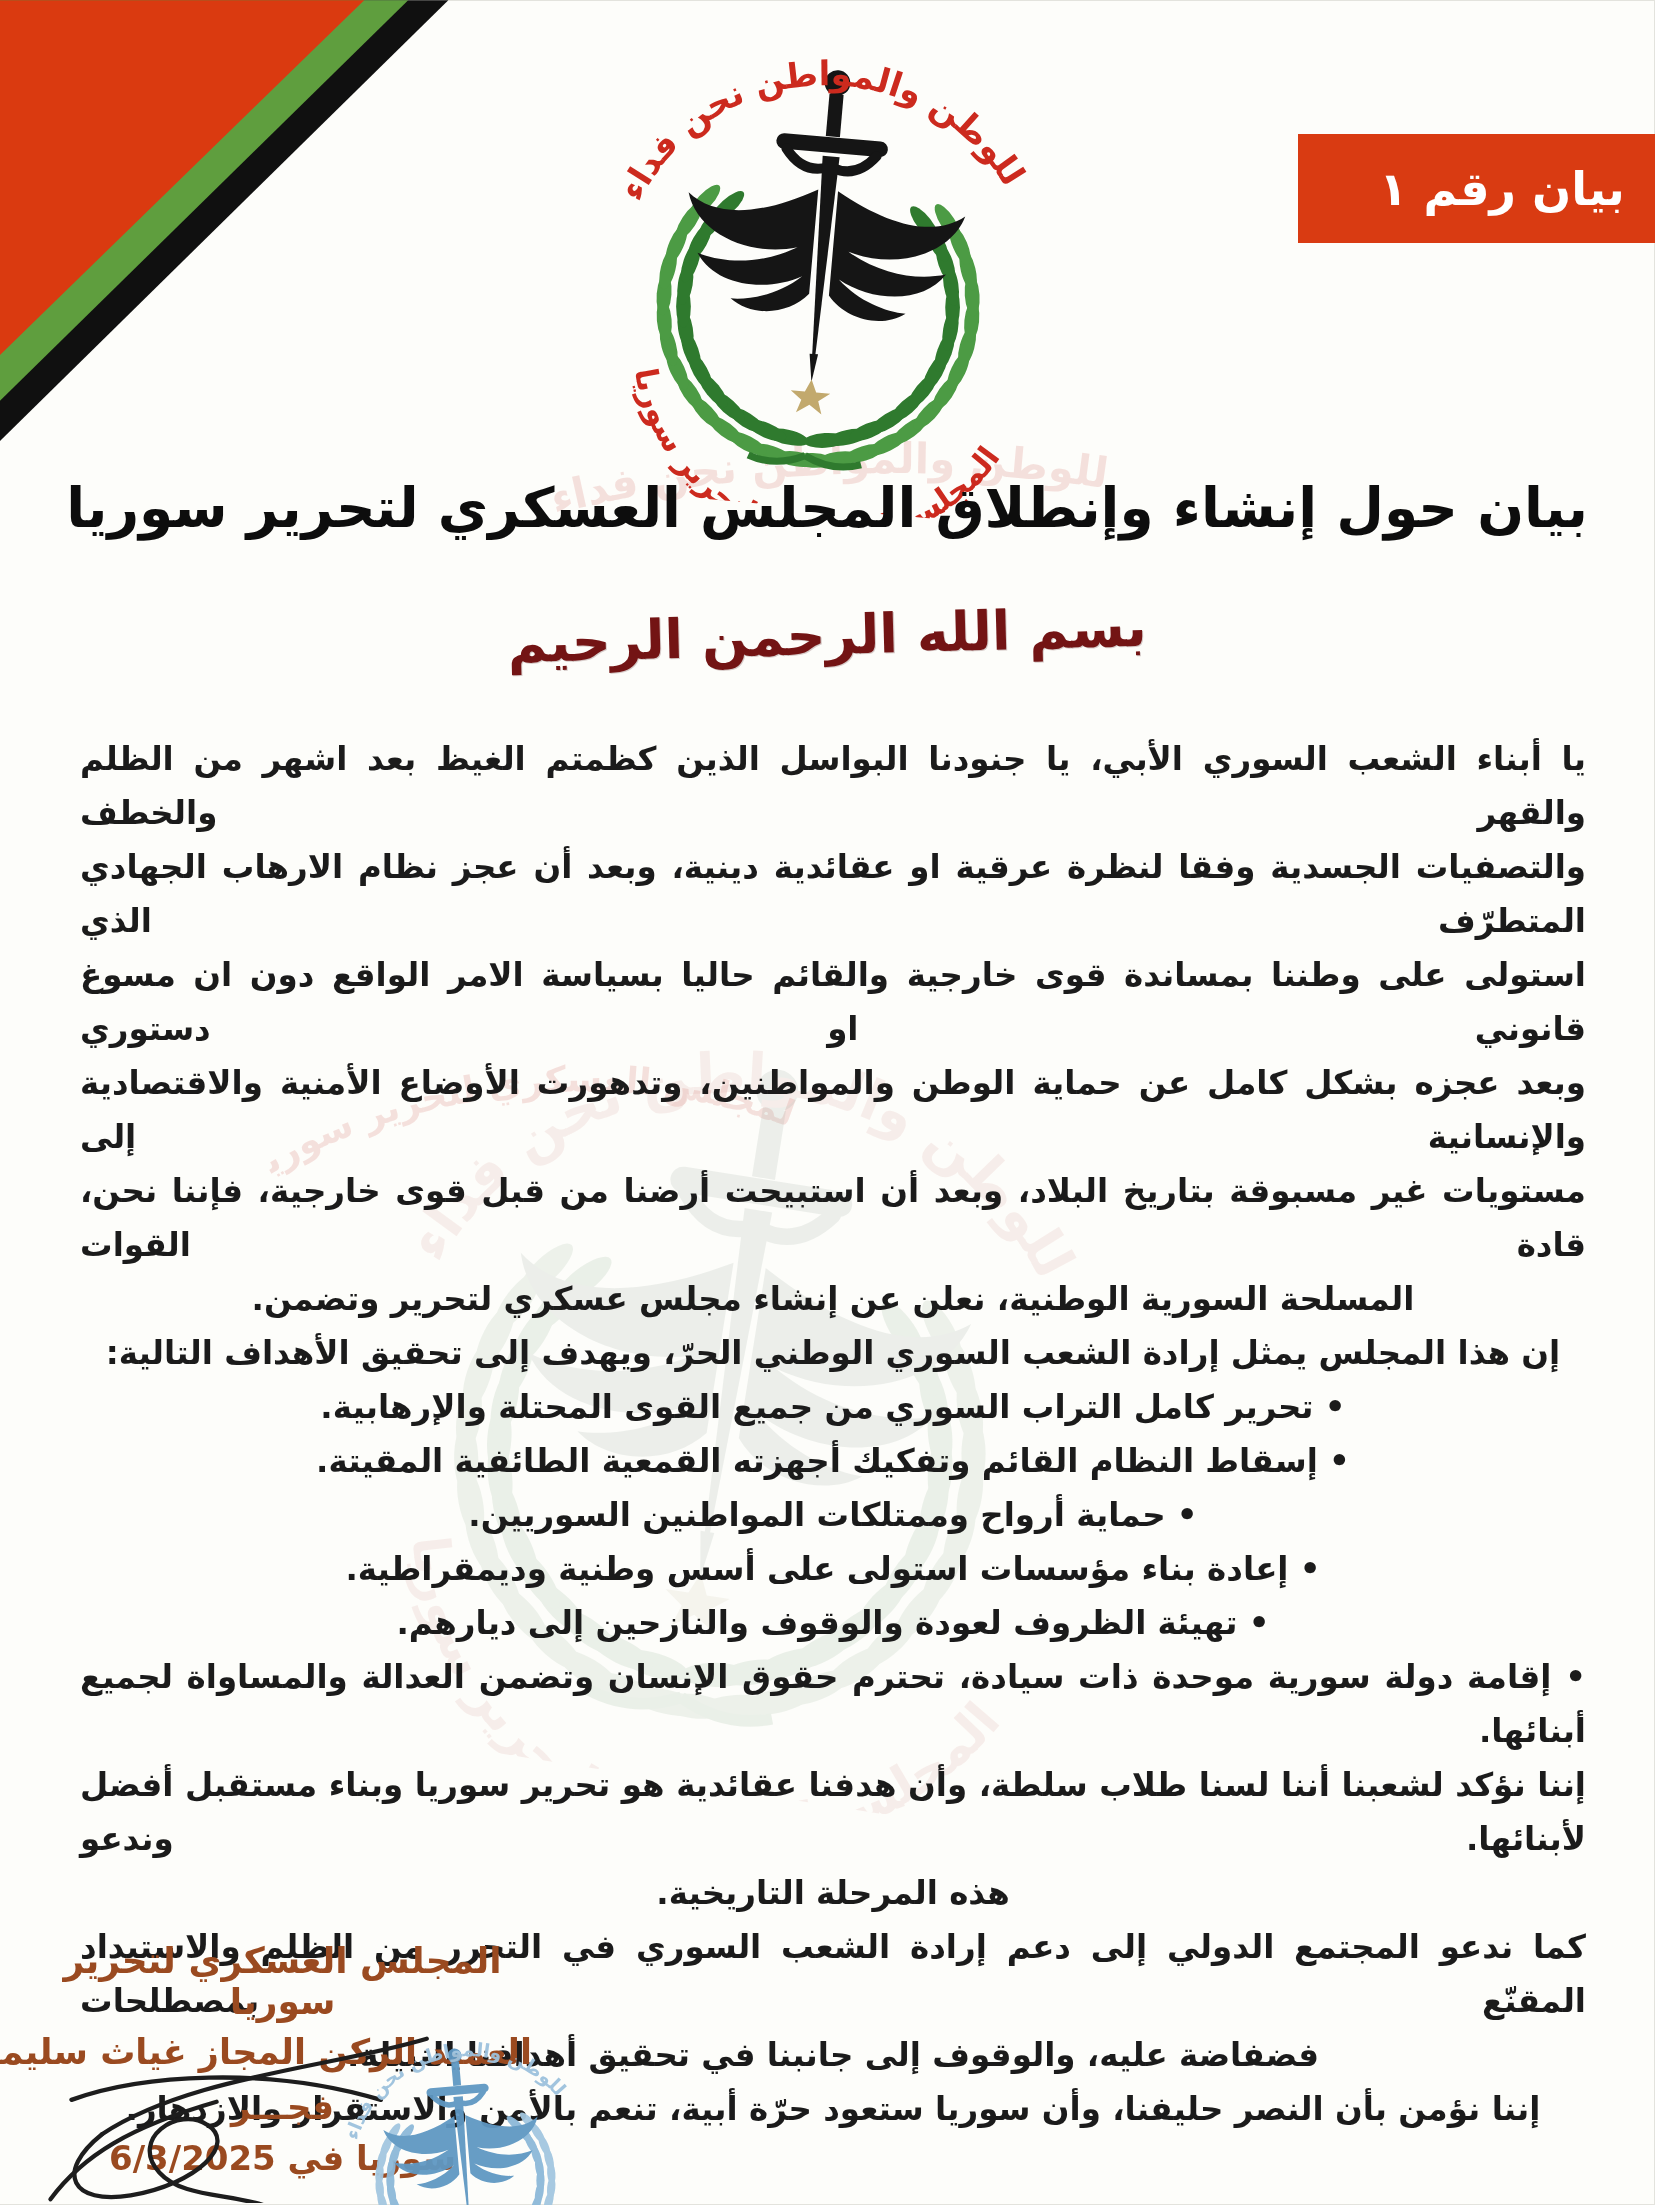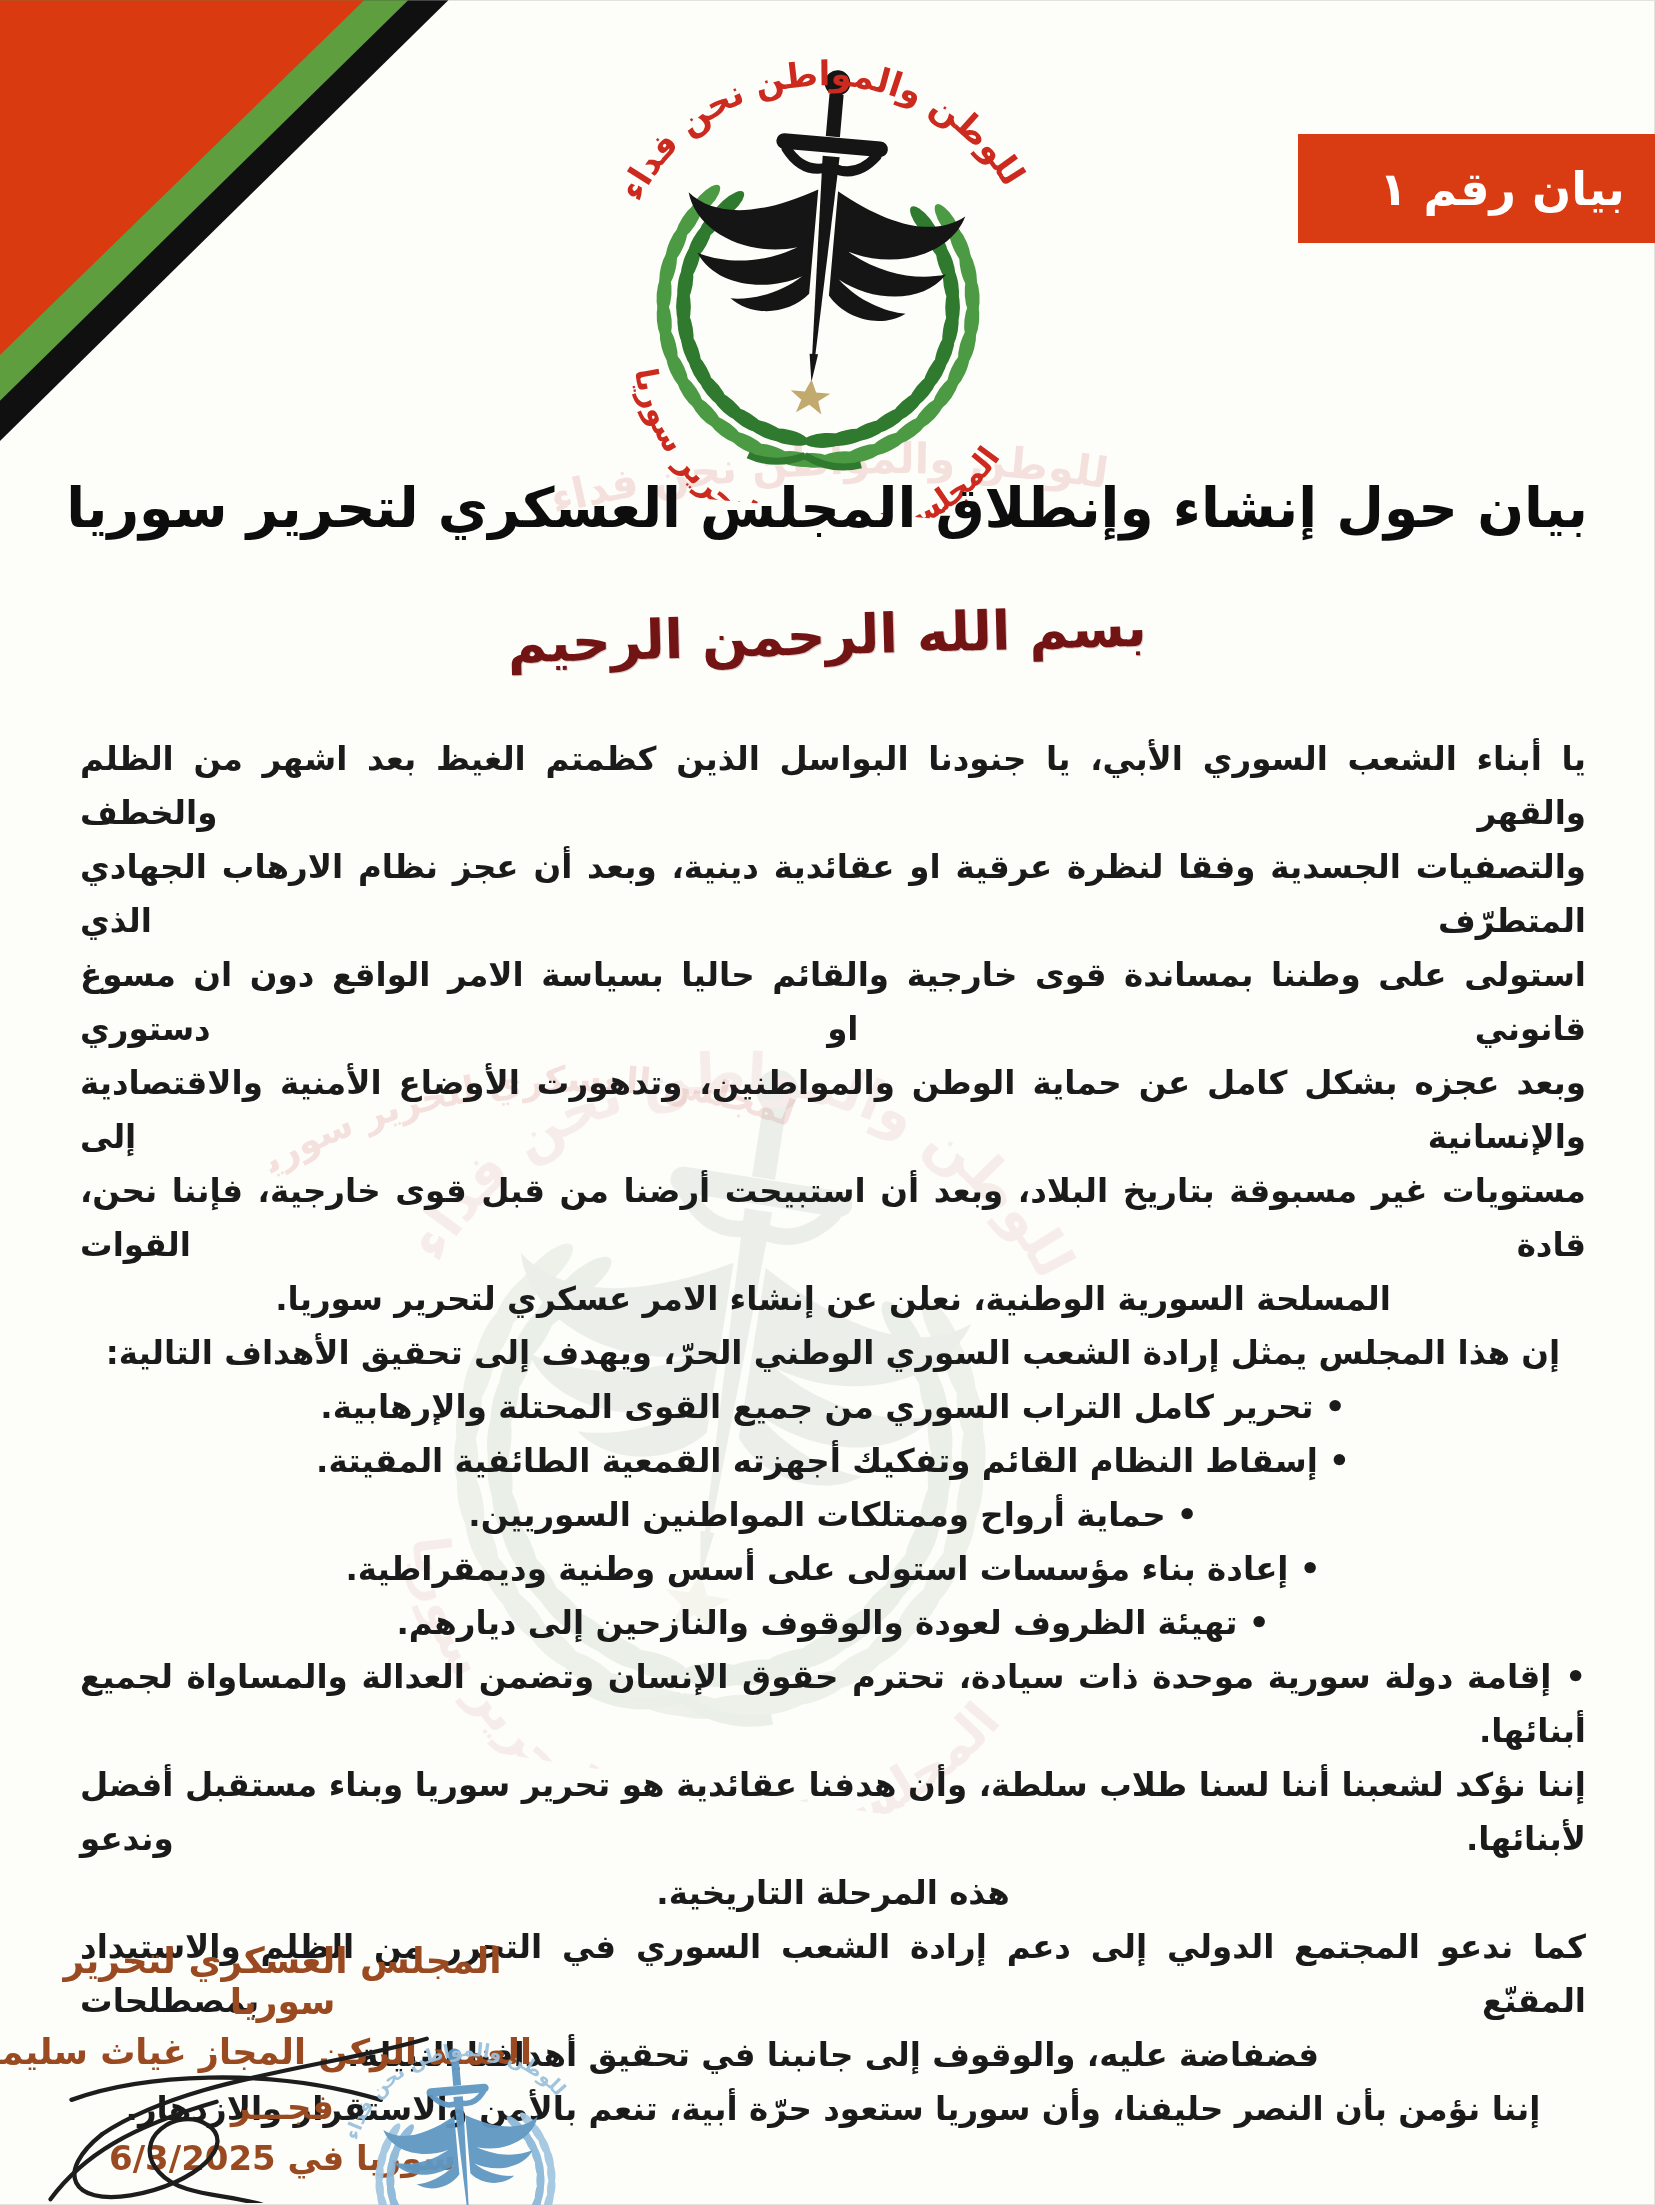--- a/index.html
+++ b/index.html
@@ -230,21 +230,21 @@
 
   <div class="doc-title">بيان حول إنشاء وإنطلاق المجلس العسكري لتحرير سوريا</div>
   <div class="basmala">بسم الله الرحمن الرحيم</div>
 
   <div class="body-text">
     <div class="bl j">يا أبناء الشعب السوري الأبي، يا جنودنا البواسل الذين كظمتم الغيظ بعد اشهر من الظلم والقهر والخطف</div>
     <div class="bl j">والتصفيات الجسدية وفقا لنظرة عرقية او عقائدية دينية، وبعد أن عجز نظام الارهاب الجهادي المتطرّف الذي</div>
     <div class="bl j">استولى على وطننا بمساندة قوى خارجية والقائم حاليا بسياسة الامر الواقع دون ان مسوغ قانوني او دستوري</div>
     <div class="bl j">وبعد عجزه بشكل كامل عن حماية الوطن والمواطنين، وتدهورت الأوضاع الأمنية والاقتصادية والإنسانية إلى</div>
     <div class="bl j">مستويات غير مسبوقة بتاريخ البلاد، وبعد أن استبيحت أرضنا من قبل قوى خارجية، فإننا نحن، قادة القوات</div>
-    <div class="bl c">المسلحة السورية الوطنية، نعلن عن إنشاء الامر عسكري لتحرير سوريا.</div>
+    <div class="bl c">المسلحة السورية الوطنية، نعلن عن إنشاء مجلس عسكري لتحرير وتضمن.</div>
     <div class="bl c">إن هذا المجلس يمثل إرادة الشعب السوري الوطني الحرّ، ويهدف إلى تحقيق الأهداف التالية:</div>
     <div class="bl c">• تحرير كامل التراب السوري من جميع القوى المحتلة والإرهابية.</div>
     <div class="bl c">• إسقاط النظام القائم وتفكيك أجهزته القمعية الطائفية المقيتة.</div>
     <div class="bl c">• حماية أرواح وممتلكات المواطنين السوريين.</div>
     <div class="bl c">• إعادة بناء مؤسسات استولى على أسس وطنية وديمقراطية.</div>
     <div class="bl c">• تهيئة الظروف لعودة والوقوف والنازحين إلى ديارهم.</div>
     <div class="bl j">• إقامة دولة سورية موحدة ذات سيادة، تحترم حقوق الإنسان وتضمن العدالة والمساواة لجميع أبنائها.</div>
     <div class="bl j">إننا نؤكد لشعبنا أننا لسنا طلاب سلطة، وأن هدفنا عقائدية هو تحرير سوريا وبناء مستقبل أفضل لأبنائها. وندعو</div>
     <div class="bl c">هذه المرحلة التاريخية.</div>
     <div class="bl j">كما ندعو المجتمع الدولي إلى دعم إرادة الشعب السوري في التحرر من الظلم والاستبداد المقنّع بمصطلحات</div>

